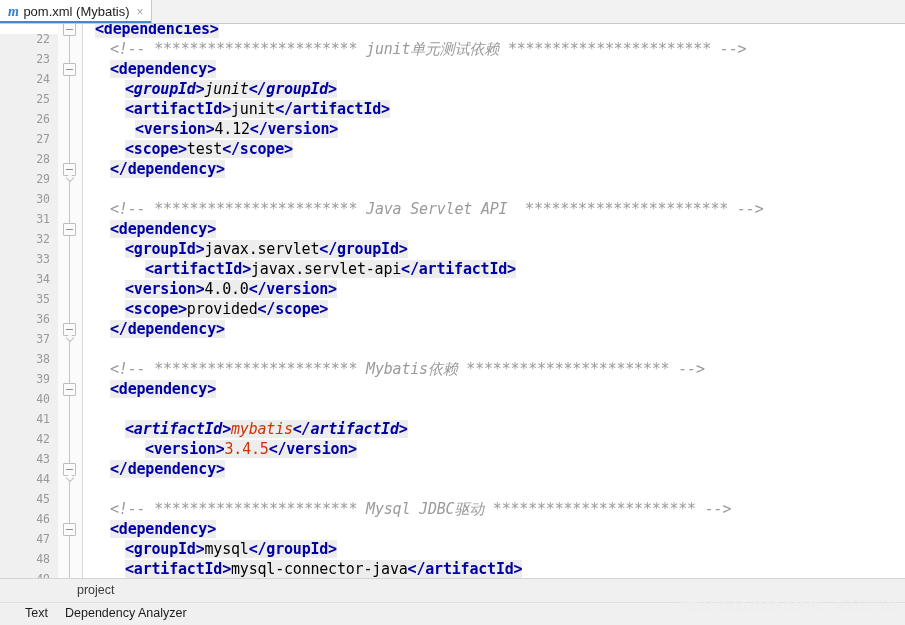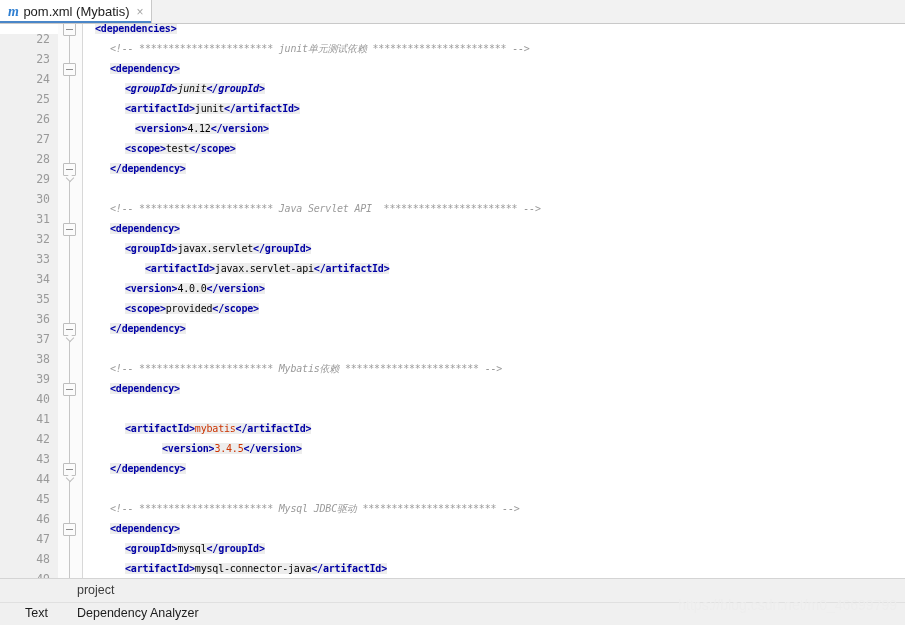--- a/index.html
+++ b/index.html
@@ -171,21 +171,21 @@
     transform: rotate(-45deg);
     background: #fbfbfb;
   }
 
   .codetext {
     position: absolute;
     left: 0;
     top: 0;
     white-space: pre;
     font-family: "DejaVu Sans Mono", monospace;
-    font-size: 10px;
+    font-size: 15px;
     line-height: 20px;
     letter-spacing: -0.2px;
   }
   .hl { background: #ededed; }
   .tag  { color: #0000a5; font-weight: bold; }
   .txt  { color: #000000; }
   .val  { color: #cc3300; }
   .cmt  { color: #9a9a9a; font-style: italic; }
 
   
@@ -218,21 +218,21 @@
     box-sizing: border-box;
   }
   .btab {
     position: absolute;
     top: 3px;
     font-size: 12.5px;
     color: #1c1c1c;
     cursor: pointer;
   }
   .btab-text { left: 25px; }
-  .btab-dep  { left: 77px; text-align: right; }
+  .btab-dep  { left: 65px; text-align: right; }
 
   
   .watermark {
     position: absolute;
     right: 8px;
     top: 597px;
     font-size: 14px;
     color: #ededed;
     font-family: "Liberation Sans", sans-serif;
     pointer-events: none;
@@ -417,24 +417,24 @@
           <span class="codetext" style="left: 27px;"><span class="tag hl">&lt;/dependency&gt;</span></span>
         </div>
         <div class="row" style="top: 315px;"></div>
         <div class="row" style="top: 335px;">
           <span class="codetext" style="left: 27px;"><span class="cmt">&lt;!-- *********************** Mybatis依赖 *********************** --&gt;</span></span>
         </div>
         <div class="row" style="top: 355px;">
           <span class="codetext" style="left: 27px;"><span class="tag hl">&lt;dependency&gt;</span></span>
         </div>
         <div class="row" style="top: 395px;">
-          <span class="codetext" style="left: 42px;"><span class="tag hl">&lt;artifactId&gt;</span><span class="val hl">mybatis</span><span class="tag hl">&lt;/artifactId&gt;</span></span>
+          <span class="codetext" style="left: 42px; font-style: italic;"><span class="tag hl">&lt;artifactId&gt;</span><span class="val hl">mybatis</span><span class="tag hl">&lt;/artifactId&gt;</span></span>
         </div>
         <div class="row" style="top: 415px;">
-          <span class="codetext" style="left: 55px; padding-left: 24px;"><span class="tag hl">&lt;version&gt;</span><span class="val hl">3.4.5</span><span class="tag hl">&lt;/version&gt;</span></span>
+          <span class="codetext" style="left: 38px; padding-left: 24px;"><span class="tag hl">&lt;version&gt;</span><span class="val hl">3.4.5</span><span class="tag hl">&lt;/version&gt;</span></span>
         </div>
         <div class="row" style="top: 435px;">
           <span class="codetext" style="left: 27px;"><span class="tag hl">&lt;/dependency&gt;</span></span>
         </div>
         <div class="row" style="top: 455px;"></div>
         <div class="row" style="top: 475px;">
           <span class="codetext" style="left: 27px;"><span class="cmt">&lt;!-- *********************** Mysql JDBC驱动 *********************** --&gt;</span></span>
         </div>
         <div class="row" style="top: 495px;">
           <span class="codetext" style="left: 27px;"><span class="tag hl">&lt;dependency&gt;</span></span>

